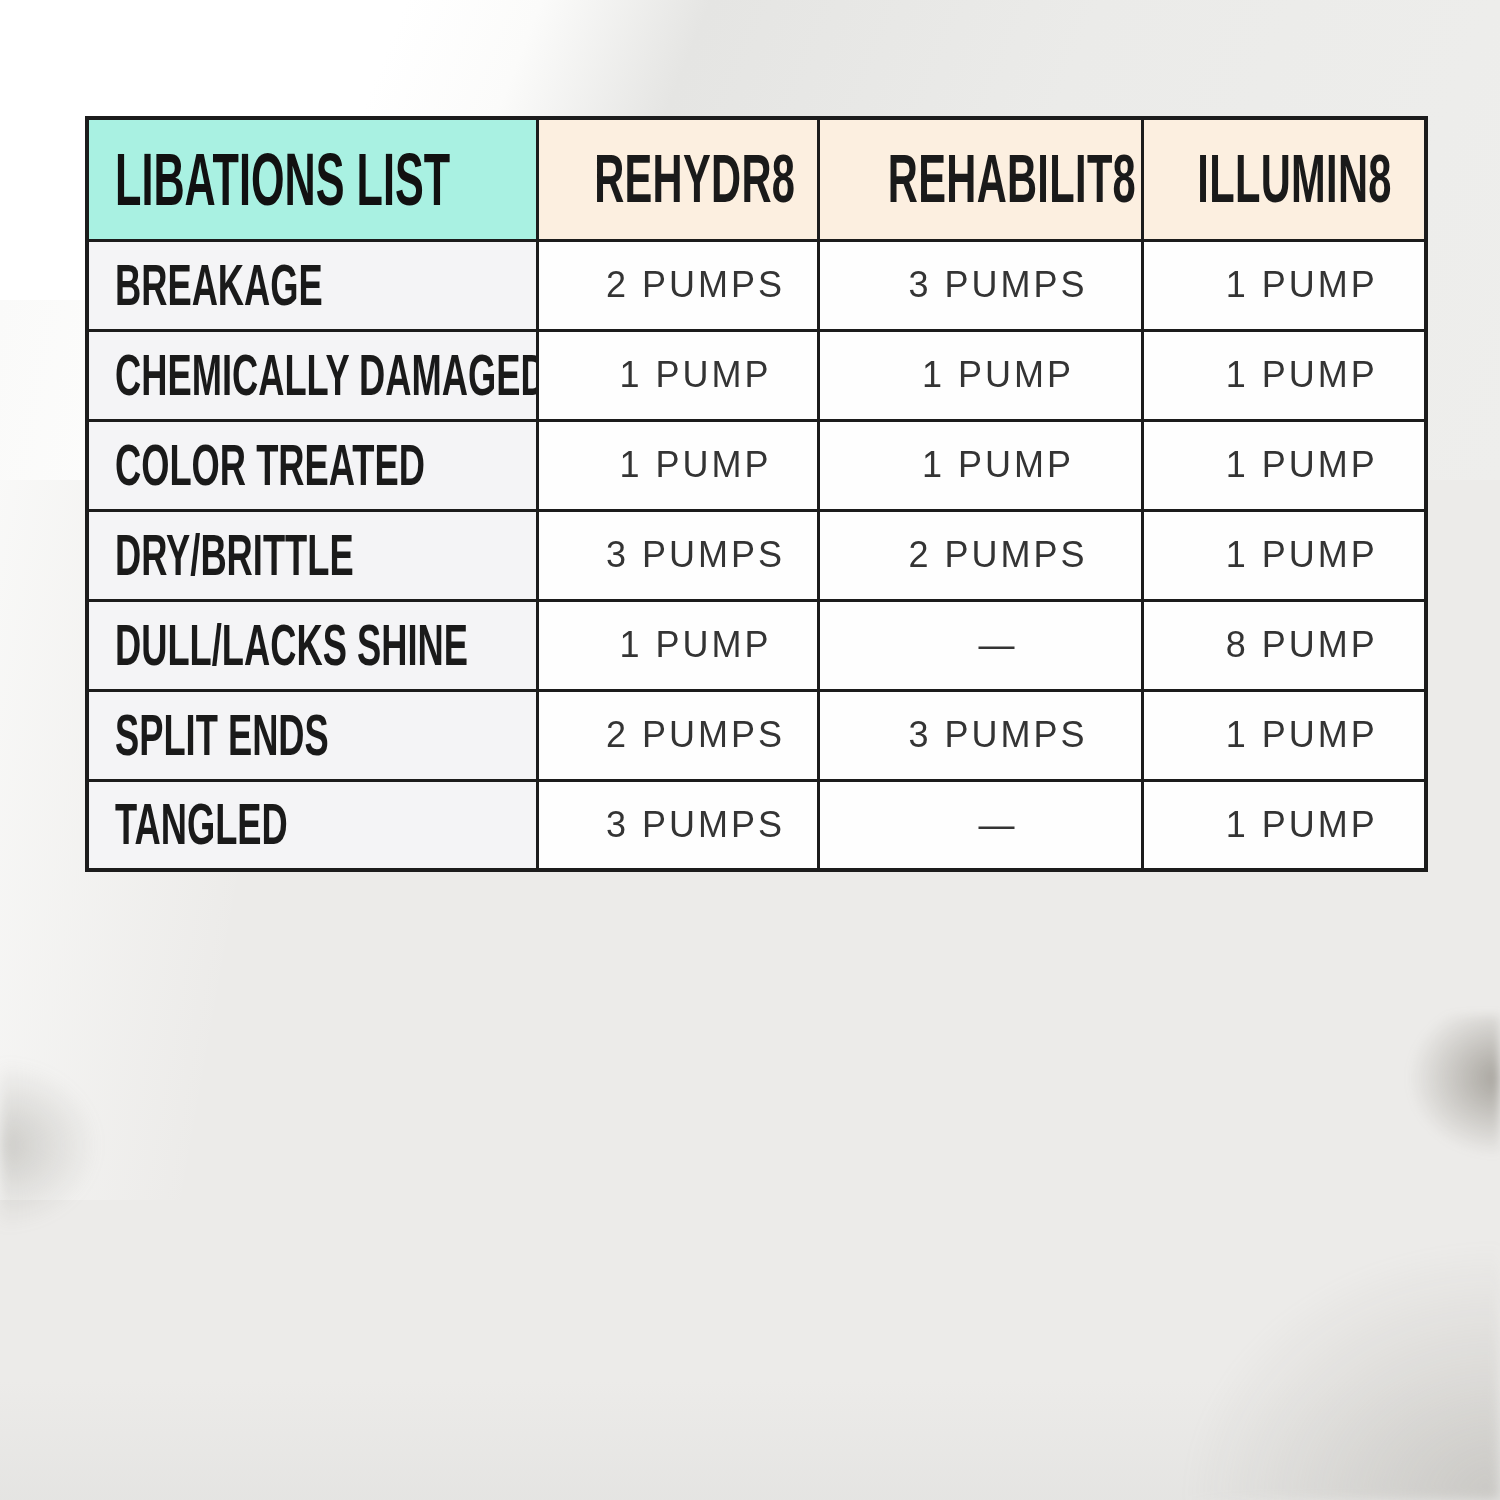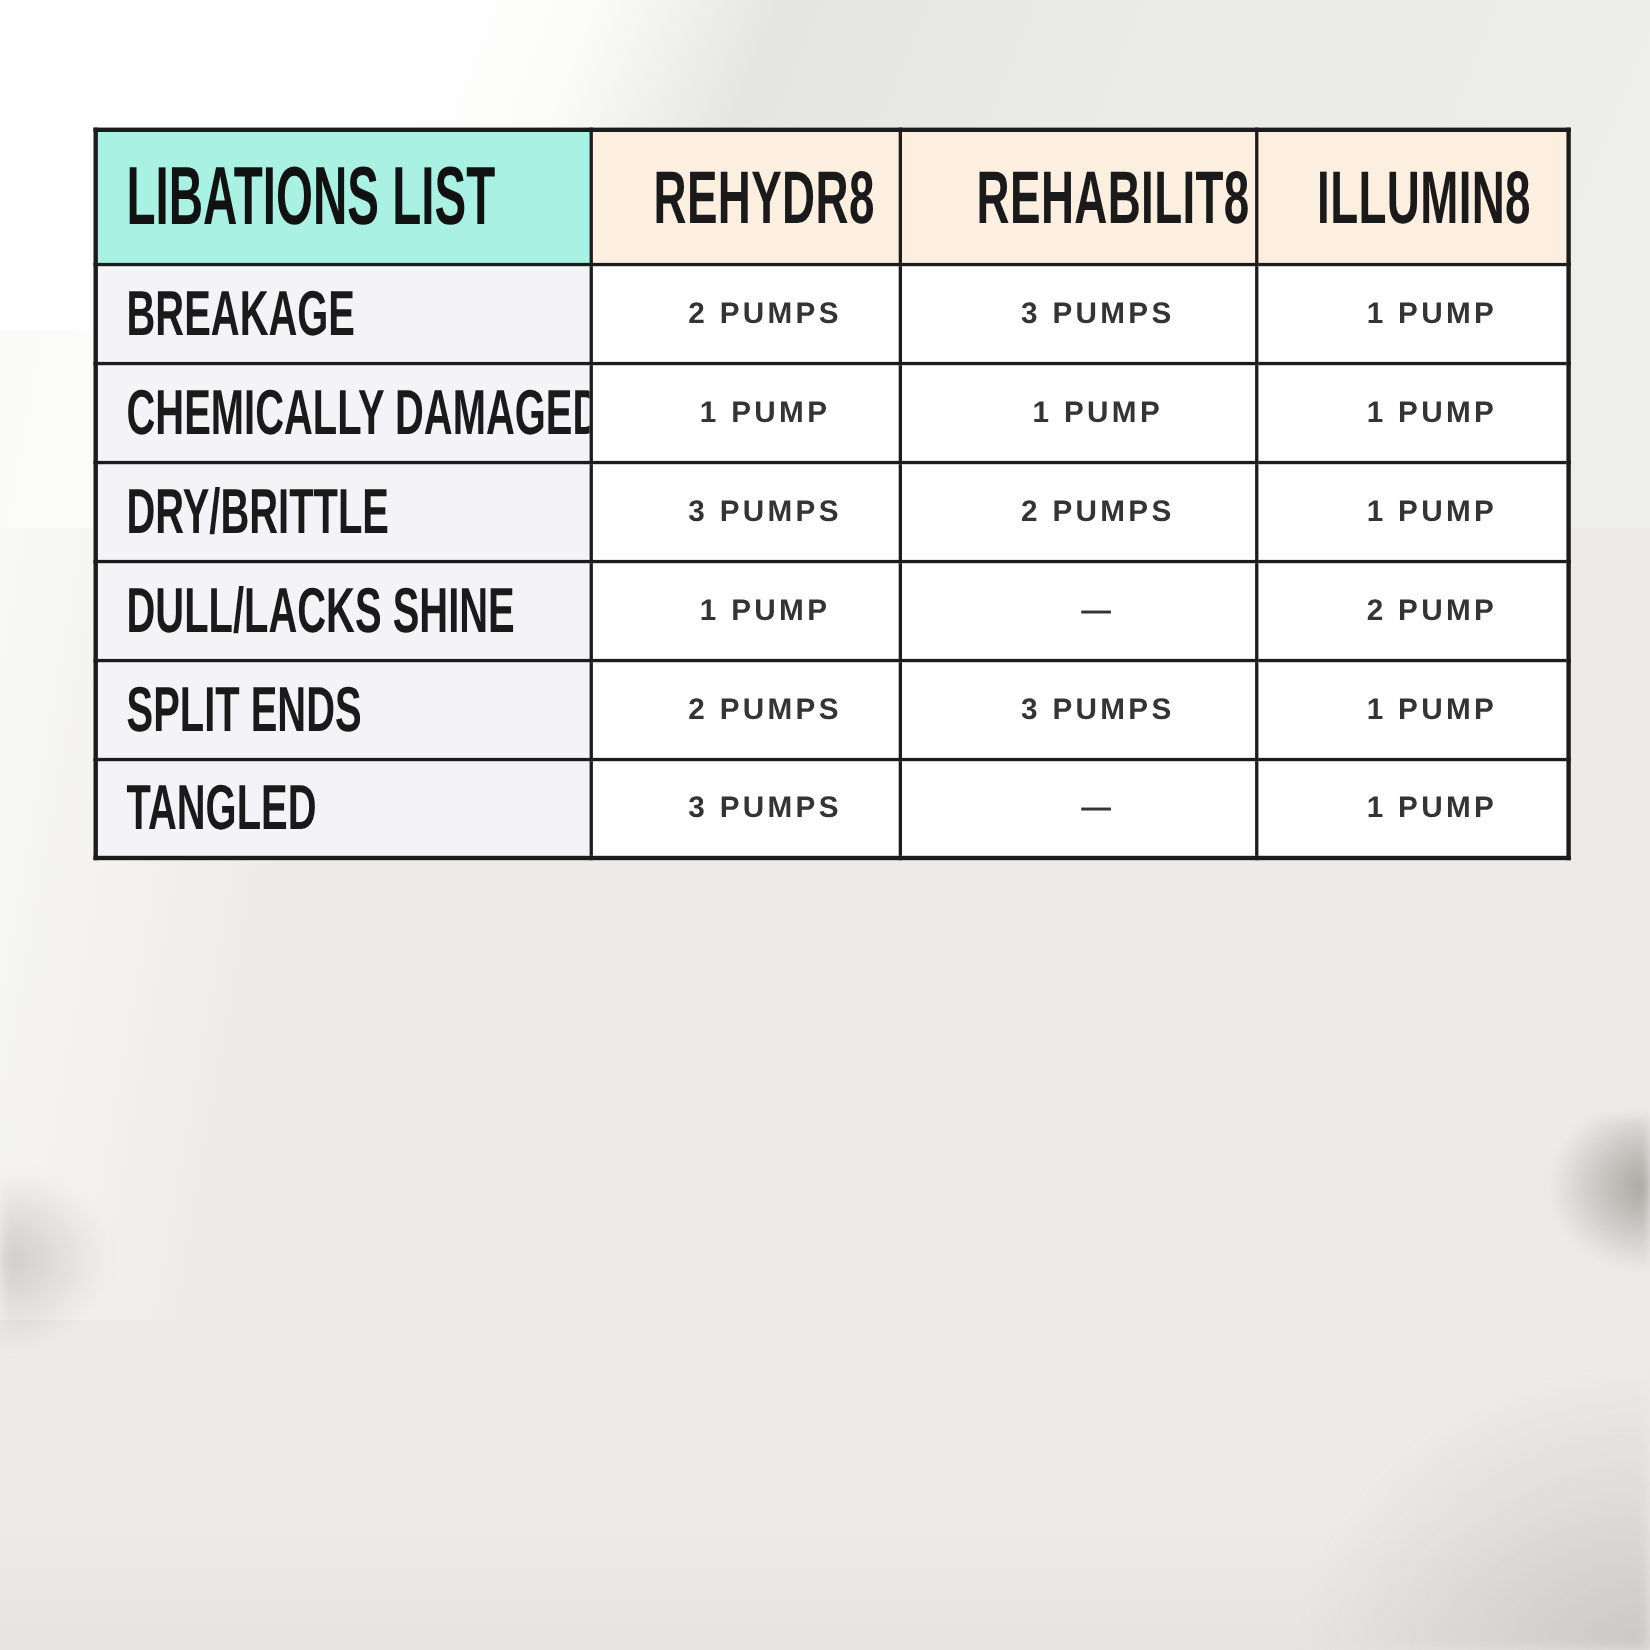--- a/index.html
+++ b/index.html
@@ -83,21 +83,21 @@
   .colhead-text{
     font-size:64px;font-weight:600;letter-spacing:0.5px;
     transform:scale(0.65,1.06);transform-origin:center center;
   }
   .label-text{
     font-size:55px;font-weight:600;letter-spacing:0px;
     transform:scale(0.66,1.05);
   }
   .value-text{
     display:inline-block;
-    font-size:27px;font-weight:700;letter-spacing:3px;
+    font-size:36px;font-weight:400;letter-spacing:3px;
     color:var(--value_text,#343434);
     line-height:1;
     margin-left:36px;
   }
 </style>
 </head>
 <body>
 
 <div class="bg-top"></div>
 <div class="bg-left-wedge"></div>
@@ -136,30 +136,36 @@
       <td class="value-cell"><span class="value-text">3 PUMPS</span></td>
       <td class="value-cell"><span class="value-text">1 PUMP</span></td>
     </tr>
     <tr class="body-row">
       <td class="label-cell"><span class="cond label-text">CHEMICALLY DAMAGED</span></td>
       <td class="value-cell"><span class="value-text">1 PUMP</span></td>
       <td class="value-cell"><span class="value-text">1 PUMP</span></td>
       <td class="value-cell"><span class="value-text">1 PUMP</span></td>
     </tr>
     <tr class="body-row">
+      <td class="label-cell"><span class="cond label-text">COLOR TREATED</span></td>
+      <td class="value-cell"><span class="value-text">1 PUMP</span></td>
+      <td class="value-cell"><span class="value-text">1 PUMP</span></td>
+      <td class="value-cell"><span class="value-text">1 PUMP</span></td>
+    </tr>
+    <tr class="body-row">
       <td class="label-cell"><span class="cond label-text">DRY/BRITTLE</span></td>
       <td class="value-cell"><span class="value-text">3 PUMPS</span></td>
       <td class="value-cell"><span class="value-text">2 PUMPS</span></td>
       <td class="value-cell"><span class="value-text">1 PUMP</span></td>
     </tr>
     <tr class="body-row">
       <td class="label-cell"><span class="cond label-text">DULL/LACKS SHINE</span></td>
       <td class="value-cell"><span class="value-text">1 PUMP</span></td>
       <td class="value-cell"><span class="value-text">—</span></td>
-      <td class="value-cell"><span class="value-text">2 PUMP</span></td>
+      <td class="value-cell"><span class="value-text">8 PUMP</span></td>
     </tr>
     <tr class="body-row">
       <td class="label-cell"><span class="cond label-text">SPLIT ENDS</span></td>
       <td class="value-cell"><span class="value-text">2 PUMPS</span></td>
       <td class="value-cell"><span class="value-text">3 PUMPS</span></td>
       <td class="value-cell"><span class="value-text">1 PUMP</span></td>
     </tr>
     <tr class="body-row">
       <td class="label-cell"><span class="cond label-text">TANGLED</span></td>
       <td class="value-cell"><span class="value-text">3 PUMPS</span></td>

